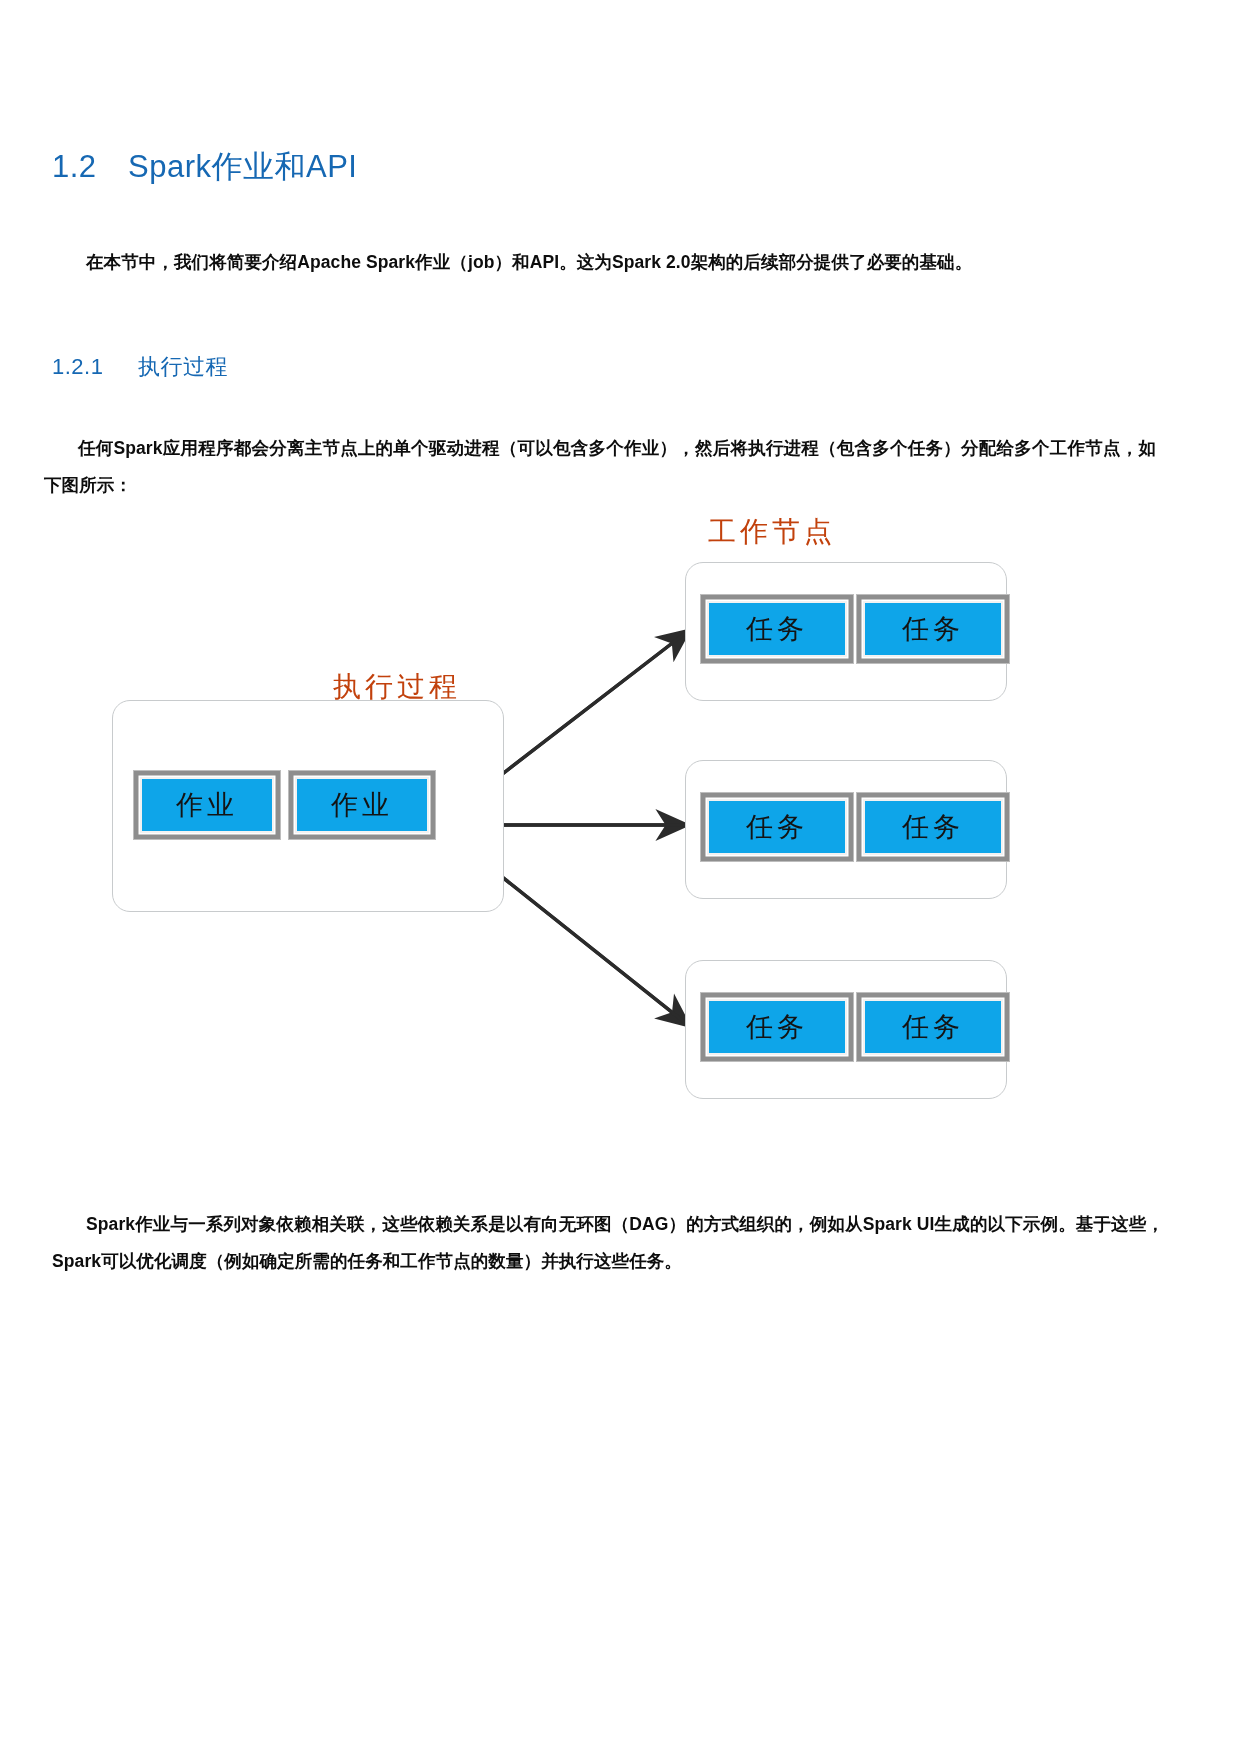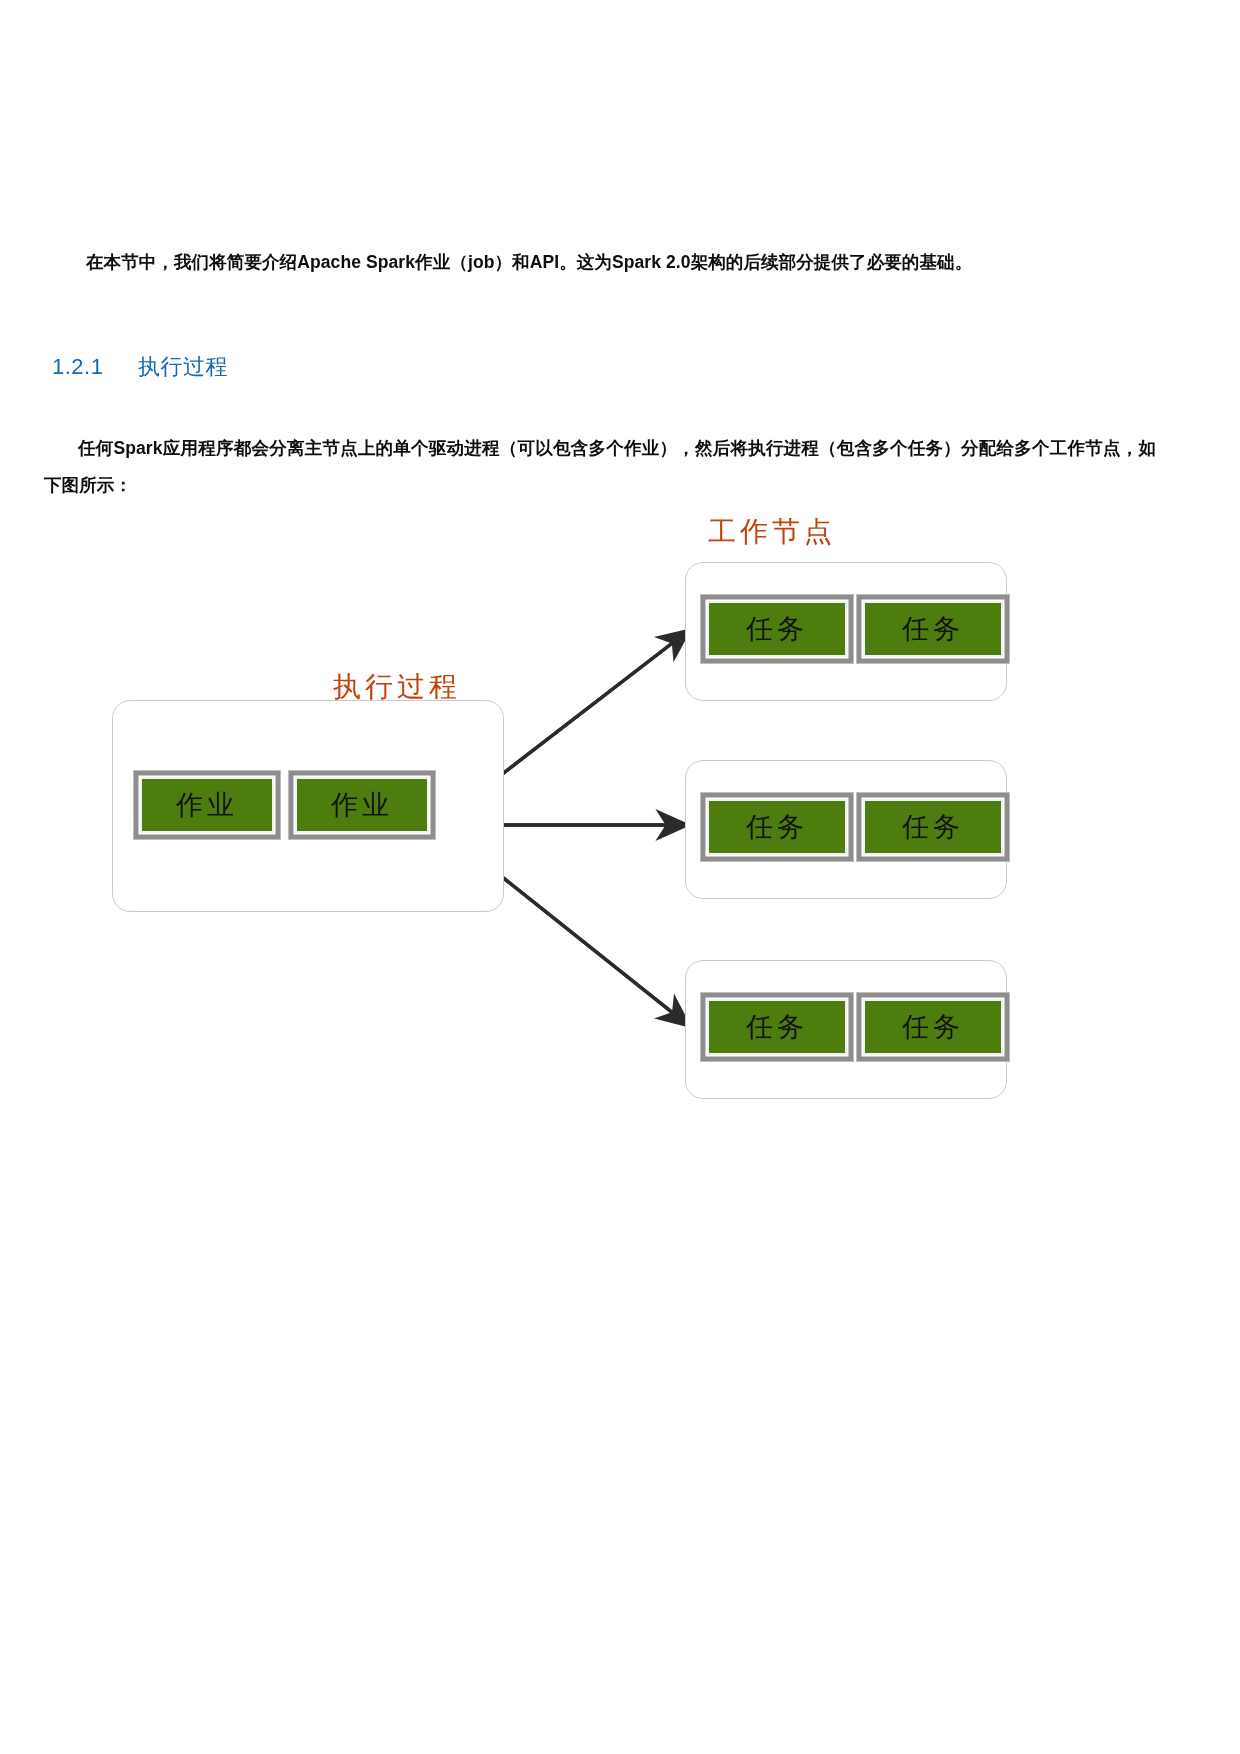--- a/index.html
+++ b/index.html
@@ -89,21 +89,21 @@
     border-radius: 18px;
     background: #ffffff;
   }
   .wbox1 { left: 595px; top: 57px;  width: 320px; height: 137px; }
   .wbox2 { left: 595px; top: 255px; width: 320px; height: 137px; }
   .wbox3 { left: 595px; top: 455px; width: 320px; height: 137px; }
   .dbox  { left: 22px;  top: 195px; width: 390px; height: 210px; }
 
   .inner-box {
     position: absolute;
-    background: #4d7c0f;
+    background: #0ea5e9;
     border: 2px solid #f2f2f2;
     box-shadow:
       0 0 0 1.5px #ffffff,
       0 0 0 6px #8e8e8e,
       0 0 0 7px #bdbdbd;
     display: flex;
     align-items: center;
     justify-content: center;
     font-family: "Liberation Serif", serif;
     font-size: 27px;
@@ -123,20 +123,23 @@
   .job-a { left: 50px;  top: 272px; width: 130px; height: 52px; }
   .job-b { left: 205px; top: 272px; width: 130px; height: 52px; }
 
   .arrows { position: absolute; left: 0; top: 0; width: 1000px; height: 600px; pointer-events: none; }
 </style>
 </head>
 <body>
 
 <div class="page">
 
+  <div class="h2">
+    <span class="num">1.2</span><span>Spark作业和API</span>
+  </div>
 
   <div class="para p-intro">在本节中，我们将简要介绍Apache Spark作业（job）和API。这为Spark 2.0架构的后续部分提供了必要的基础。</div>
 
   <div class="h3">
     <span class="num">1.2.1</span><span>执行过程</span>
   </div>
 
   <div class="para p-exec">任何Spark应用程序都会分离主节点上的单个驱动进程（可以包含多个作业），然后将执行进程（包含多个任务）分配给多个工作节点，如下图所示：</div>
 
   <div class="diagram">
@@ -172,14 +175,15 @@
 
     <div class="outer-box wbox2"></div>
     <div class="inner-box task-a w2-t1">任务</div>
     <div class="inner-box task-b w2-t2">任务</div>
 
     <div class="outer-box wbox3"></div>
     <div class="inner-box task-a w3-t1">任务</div>
     <div class="inner-box task-b w3-t2">任务</div>
   </div>
 
+  <div class="para p-after2">Spark作业与一系列对象依赖相关联，这些依赖关系是以有向无环图（DAG）的方式组织的，例如从Spark UI生成的以下示例。基于这些，Spark可以优化调度（例如确定所需的任务和工作节点的数量）并执行这些任务。</div>
 
 </div>
 
 </body></html>

